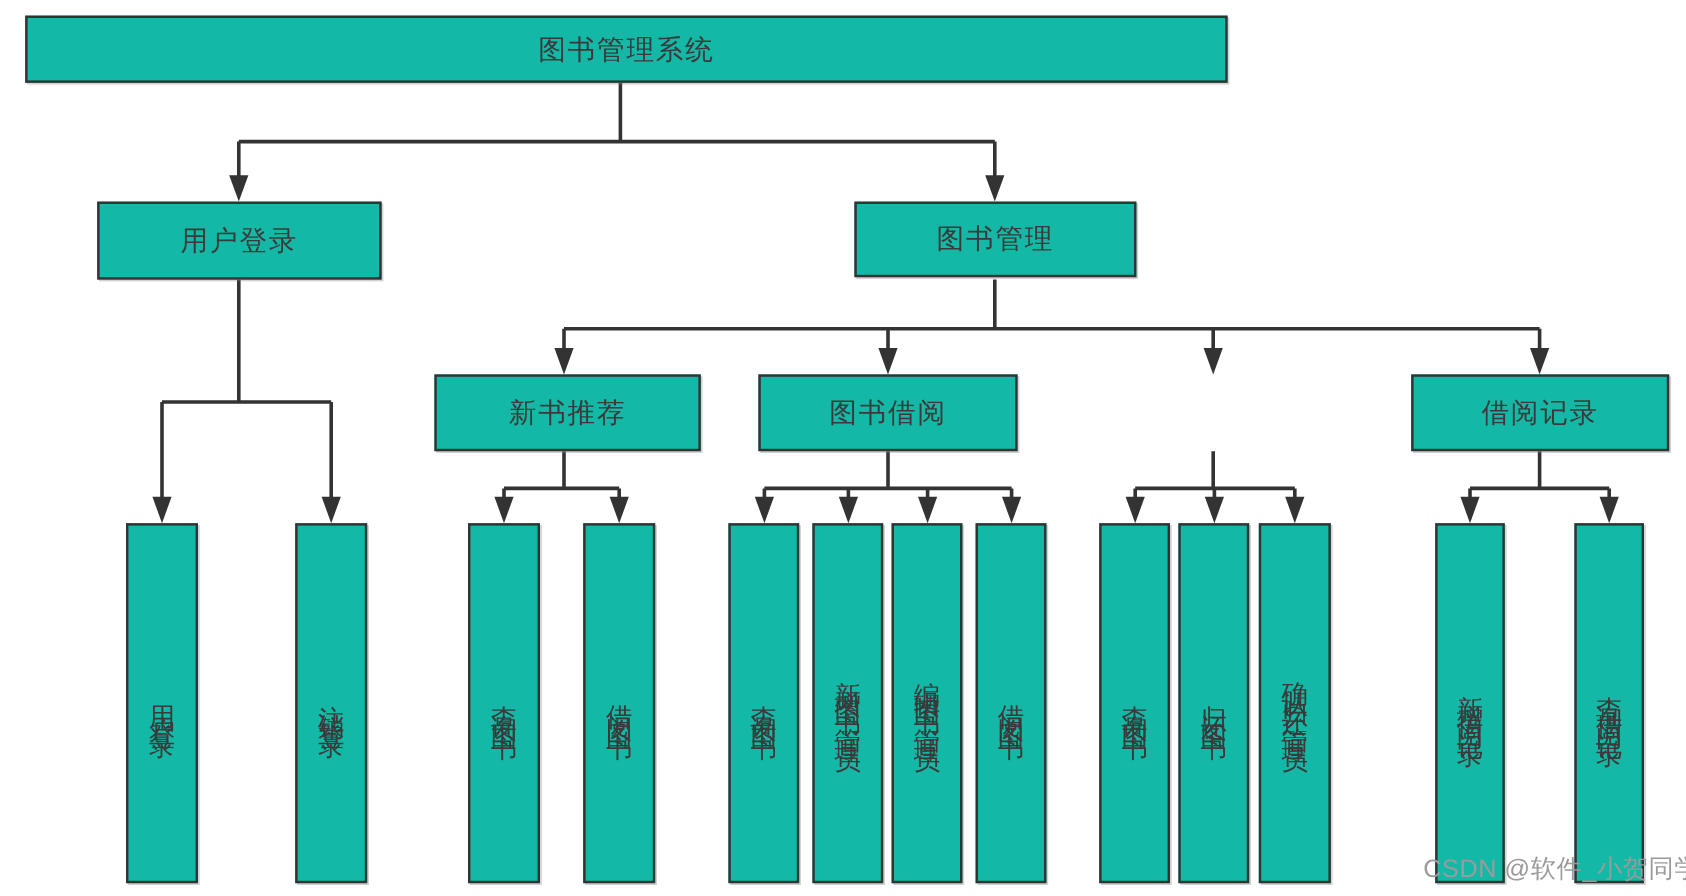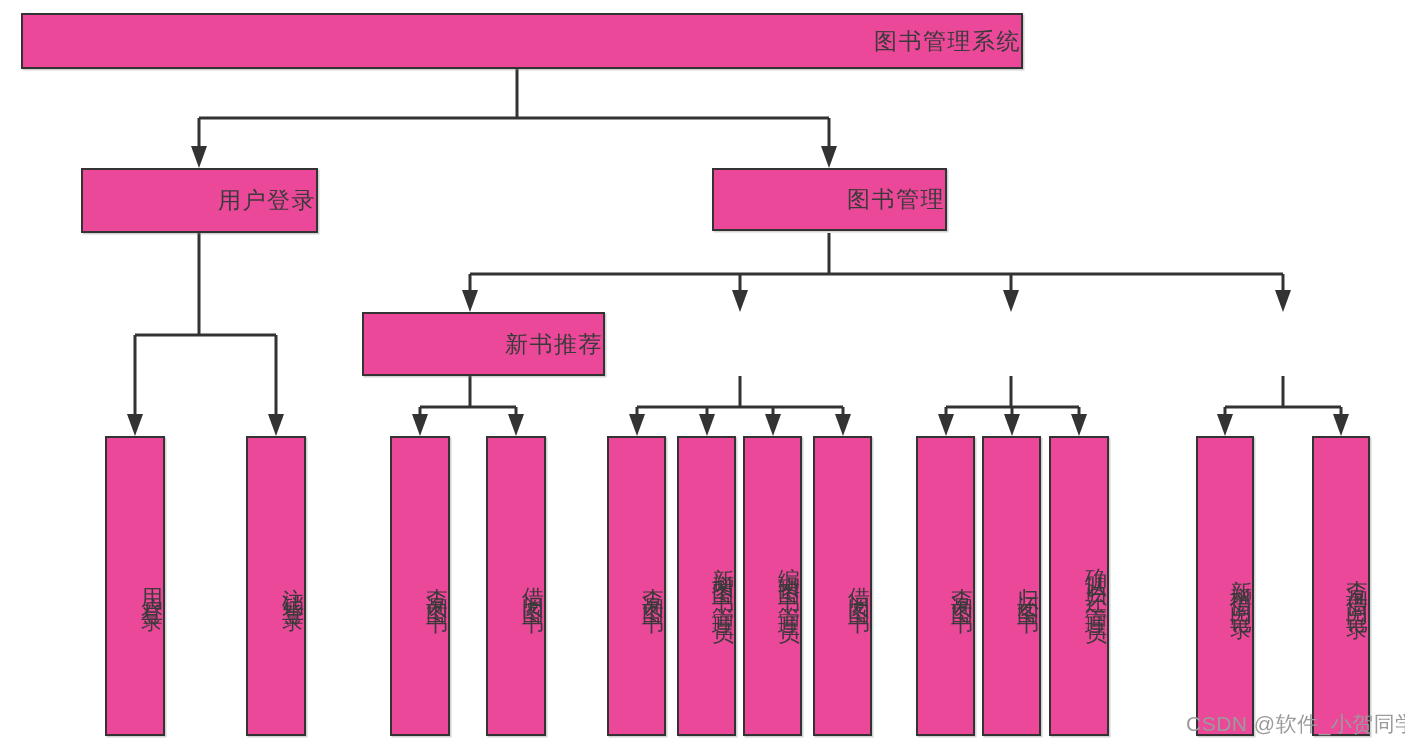--- a/index.html
+++ b/index.html
@@ -15,23 +15,23 @@
     background:var(--bg-color);
     font-family:"Liberation Sans","DejaVu Sans",sans-serif;
     overflow:hidden;
   }
   .connector{position:absolute;left:0;top:0;pointer-events:none;}
   .connector path{stroke:var(--line-color);stroke-width:3;fill:none;}
   .connector polygon{fill:var(--line-color);stroke:none;}
   .node{
     position:absolute;
     box-sizing:border-box;
-    background:#ec4899;
+    background:#14b8a6;
     border:2.5px solid var(--line-color);
-    display:flex;align-items:center;justify-content:flex-end;
+    display:flex;align-items:center;justify-content:center;
     color:var(--text-color);
     box-shadow:1.5px 1.5px 0 rgba(130,130,130,.35);
   }
   .node.h span{
     font-size:23px;
     letter-spacing:1.5px;
     white-space:nowrap;
     line-height:1;
   }
   .node.leaf span{
@@ -109,22 +109,28 @@
     <span>图书管理系统</span>
   </div>
 
   <div class="node h" style="left:81px;top:168px;width:237px;height:65px">
     <span>用户登录</span>
   </div>
   <div class="node h" style="left:712px;top:168px;width:235px;height:63px">
     <span>图书管理</span>
   </div>
 
-  <div class="node h" style="left:362px;top:312px;width:243px;height:64px">
+  <div class="node h" style="left:362px;top:312px;width:222px;height:64px">
     <span>新书推荐</span>
+  </div>
+  <div class="node h" style="left:632px;top:312px;width:216px;height:64px">
+    <span>图书借阅</span>
+  </div>
+  <div class="node h" style="left:1176px;top:312px;width:215px;height:64px">
+    <span>借阅记录</span>
   </div>
 
   <div class="node leaf" style="left:105px;top:436px;width:60px;height:300px">
     <span>用户登录</span>
   </div>
   <div class="node leaf" style="left:246px;top:436px;width:60px;height:300px">
     <span>注销登录</span>
   </div>
 
   <div class="node leaf" style="left:390px;top:436px;width:60px;height:300px">

